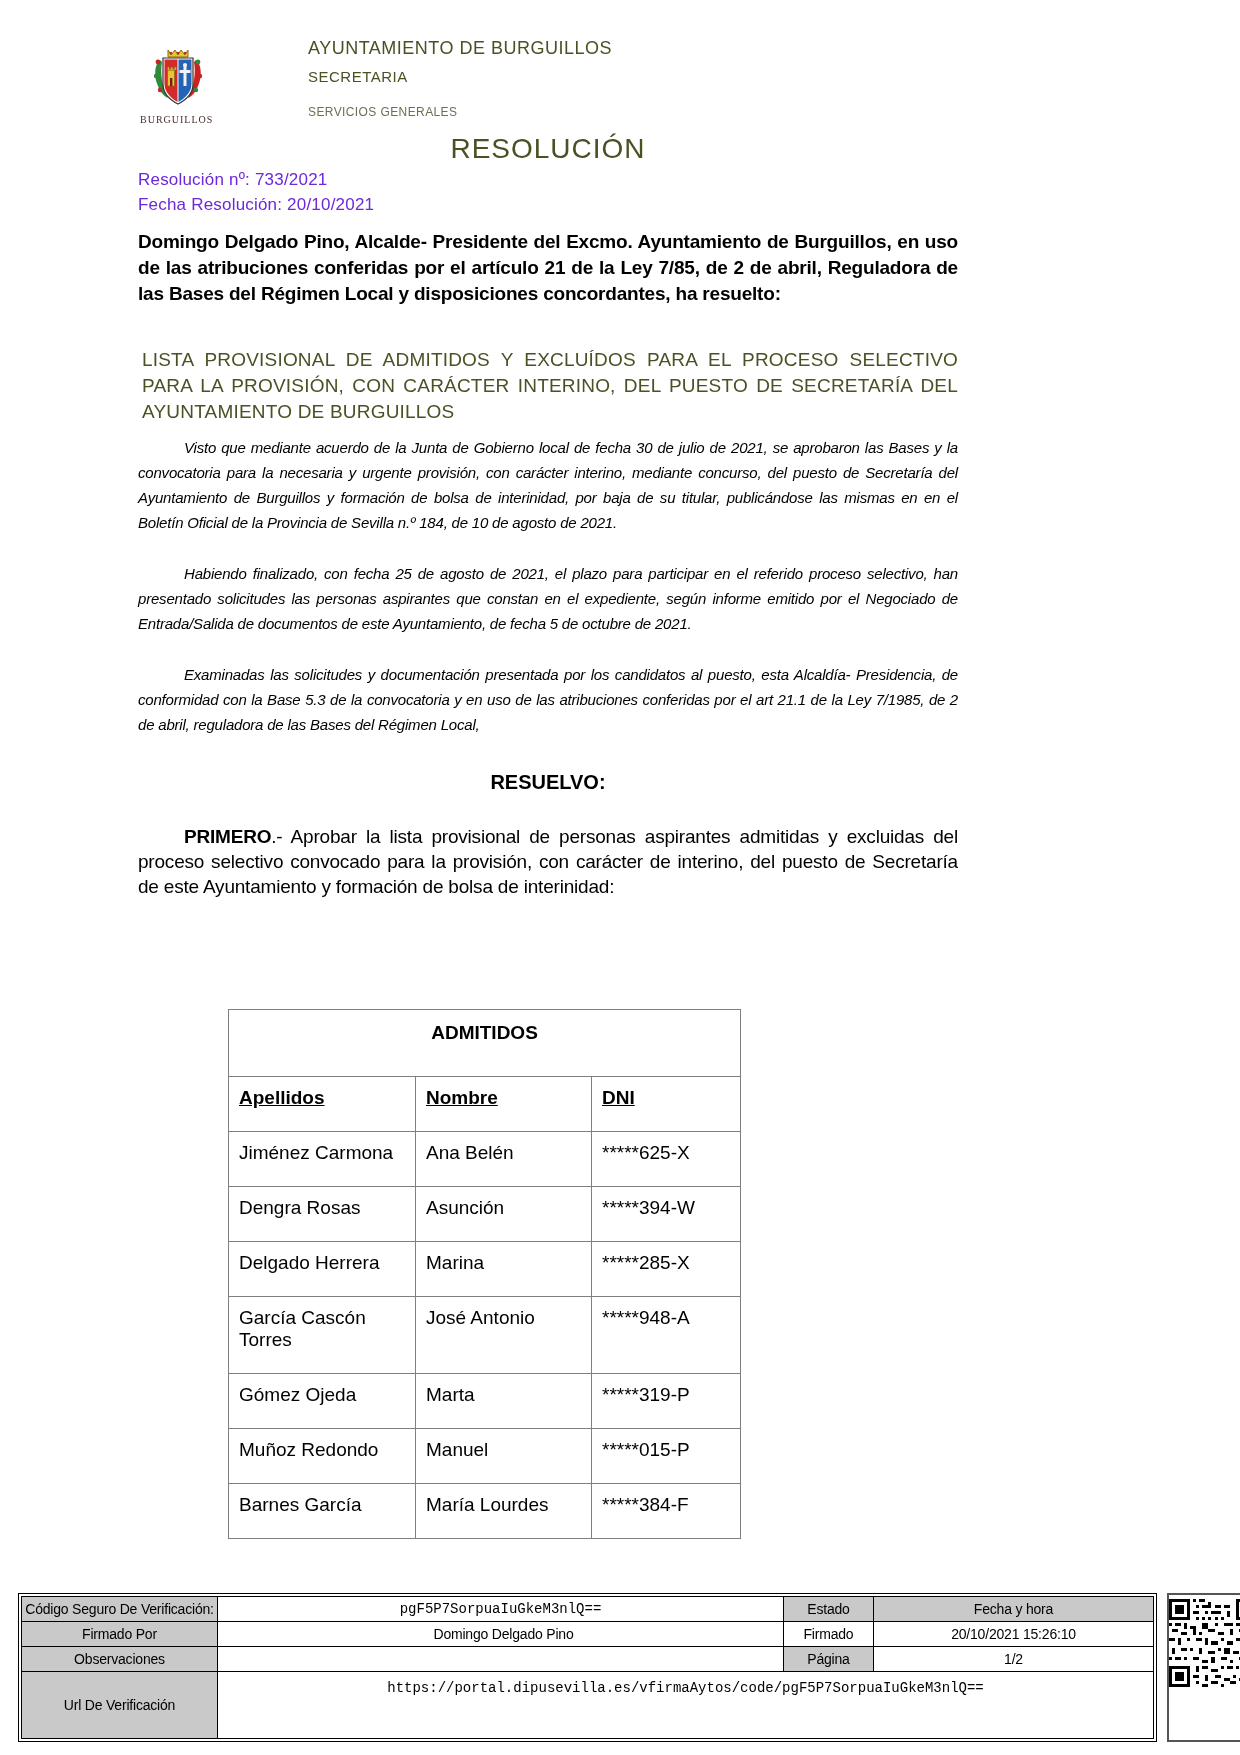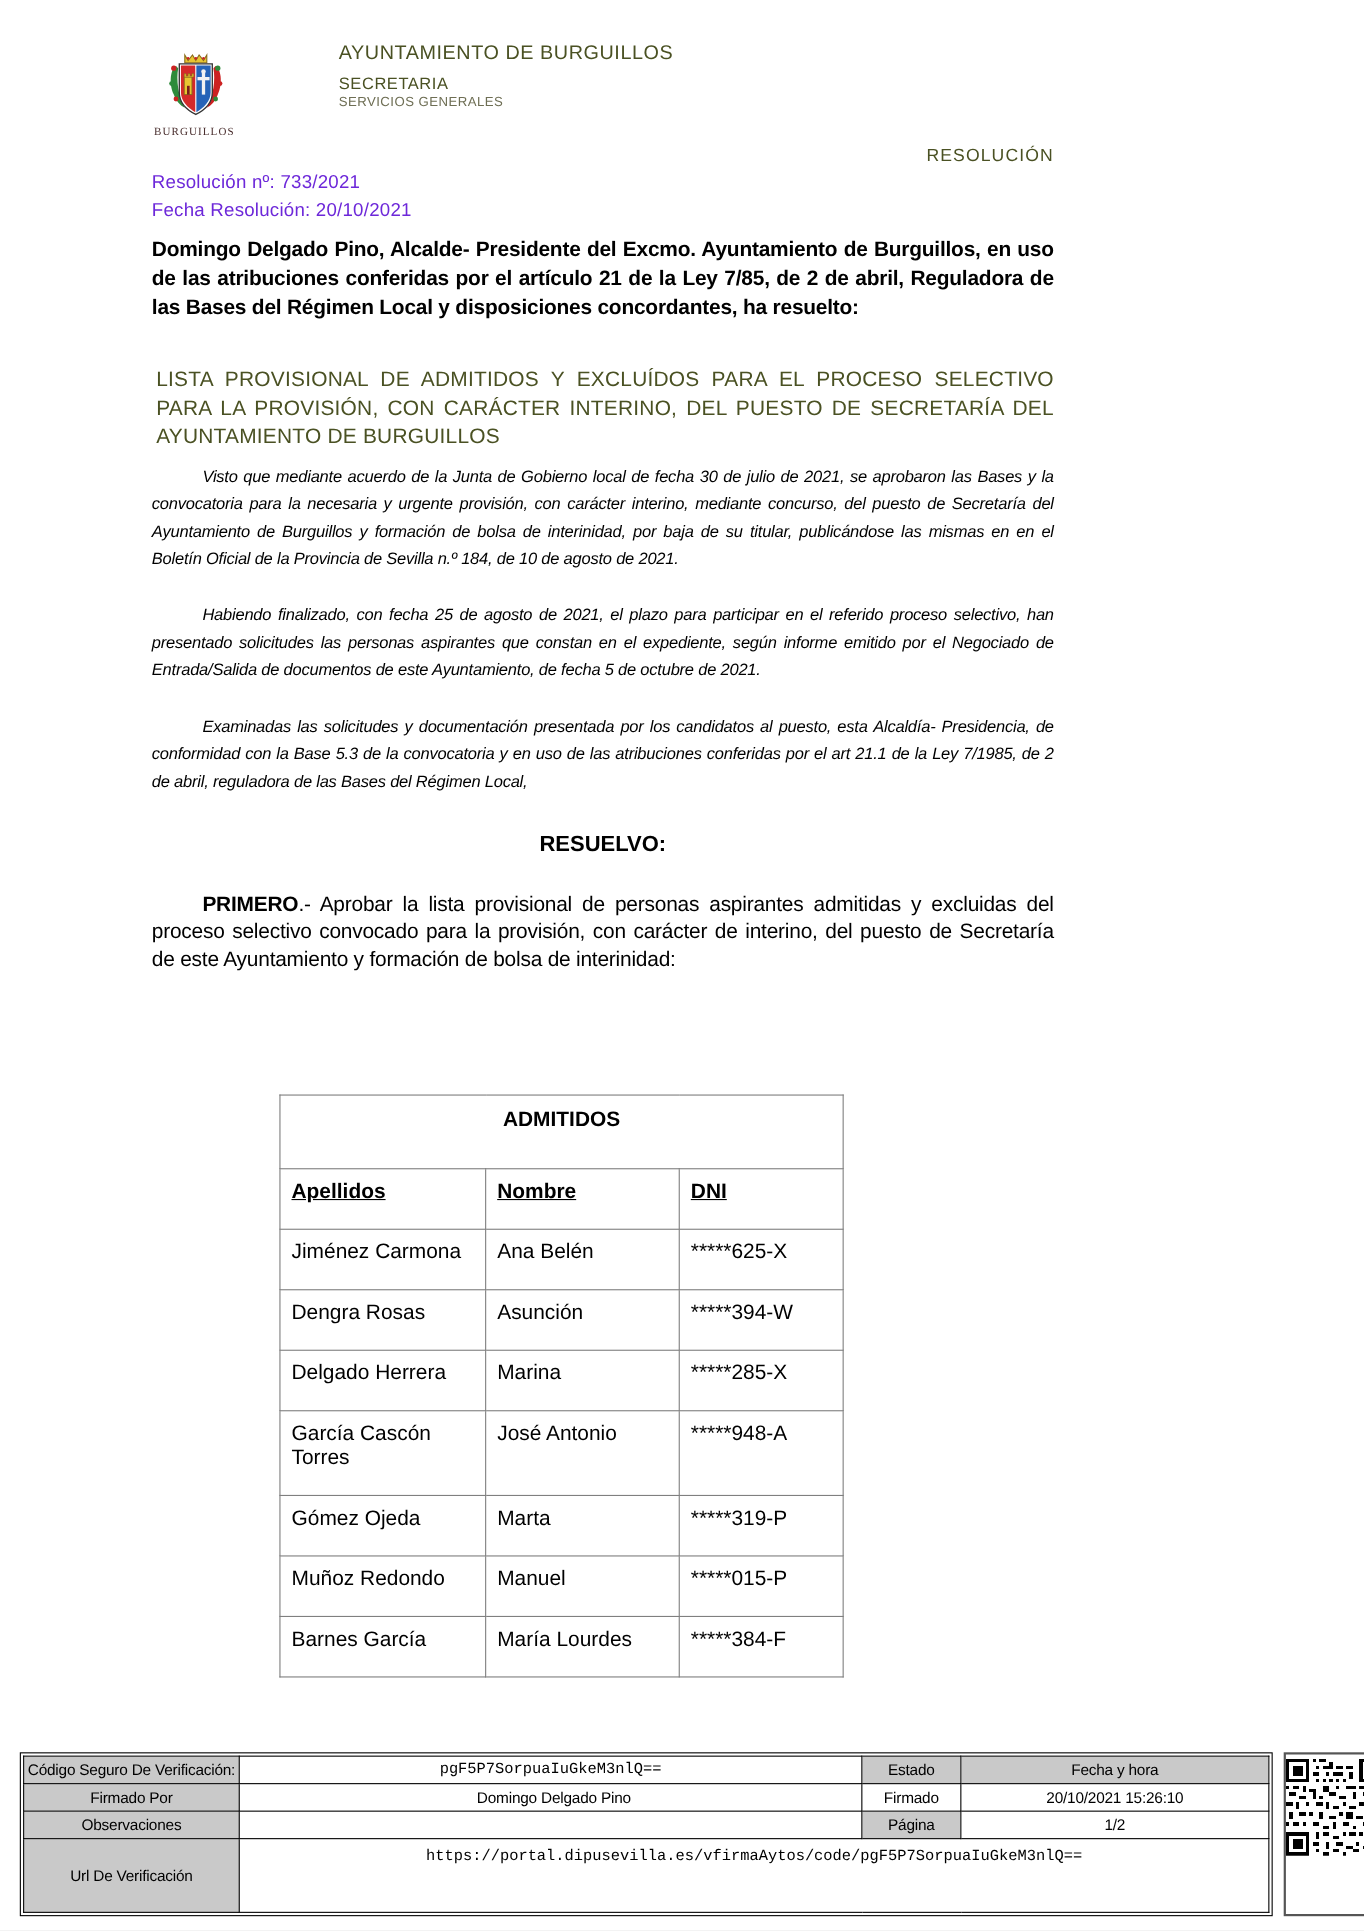--- a/index.html
+++ b/index.html
@@ -8,33 +8,33 @@
     position:relative; width:1240px; height:1755px; background:#ffffff;
     font-family:"Liberation Sans", sans-serif; color:#000;
     margin:0 auto; overflow:hidden;
   }
   
   .coa { position:absolute; left:140px; top:44px; width:70px; text-align:right; }
   .coa-caption { font-size:10px; letter-spacing:1px; color:#4a2f2f; margin-top:2px; font-family:"Liberation Serif", serif; }
   .org-block { position:absolute; left:308px; top:38px; color:#4a5123; }
   .org-name { font-size:18px; letter-spacing:0.5px; }
   .org-dept { font-size:15px; letter-spacing:0.5px; margin-top:9px; }
-  .org-subdept { font-size:12px; letter-spacing:0.4px; margin-top:0; color:#6e6e54; }
+  .org-subdept { font-size:12px; letter-spacing:0.4px; margin-top:20px; color:#6e6e54; }
   
   .doc { position:absolute; left:138px; top:133px; width:820px; }
-  .doc-title { text-align:right; color:#4a5123; font-size:16px; letter-spacing:1px; }
+  .doc-title { text-align:center; color:#4a5123; font-size:28px; letter-spacing:1px; }
   .res-line { color:#6d28d9; font-size:17px; margin-top:5px; letter-spacing:0.2px; }
   .intro { margin-top:14px; font-weight:bold; font-size:19px; line-height:26px; text-align:justify; letter-spacing:-0.2px; }
   .subject { margin-top:40px; padding-left:4px; color:#4a5123; font-size:19px; line-height:26px; text-align:justify; letter-spacing:0.2px; }
   .para { margin-top:10px; margin-bottom:26px; font-size:15px; line-height:25px; text-align:justify; text-indent:46px; letter-spacing:-0.2px;font-style:italic; }
   .para + .para { margin-top:0; }
   .resuelvo { text-align:center; font-weight:bold; font-size:20px; margin:34px 0 30px 0; }
   .primero { font-size:19px; line-height:25px; text-align:justify; text-indent:46px; letter-spacing:-0.2px; }
   
-  table.admitidos { border-collapse:collapse; margin:110px 0 0 116px; width:512px; table-layout:fixed; }
+  table.admitidos { border-collapse:collapse; margin:110px 0 0 90px; width:512px; table-layout:fixed; }
   table.admitidos td, table.admitidos th { border:1px solid #7f7f7f; font-size:19px; vertical-align:top; }
   .adm-title { text-align:center; font-weight:bold; padding:12px 0 32px 0; }
   .adm-colhead { font-weight:bold; text-align:left; padding:10px 0 22px 10px;text-decoration:underline; }
   .adm-cell { padding:10px 0 22px 10px; }
   
   .footer { position:absolute; left:18px; top:1593px; width:1208px; height:149px; display:flex; }
   .sig-wrap { width:1146px; height:149px; border:1px solid #000; padding:2px; }
   table.sig { border-collapse:collapse; width:100%; height:100%; table-layout:fixed; }
   table.sig td { border:1px solid #000; font-size:14px; overflow:hidden; white-space:nowrap;text-align:center; }
   .sig-label { background:#c9c9c9; text-align:center; letter-spacing:-0.2px; }

